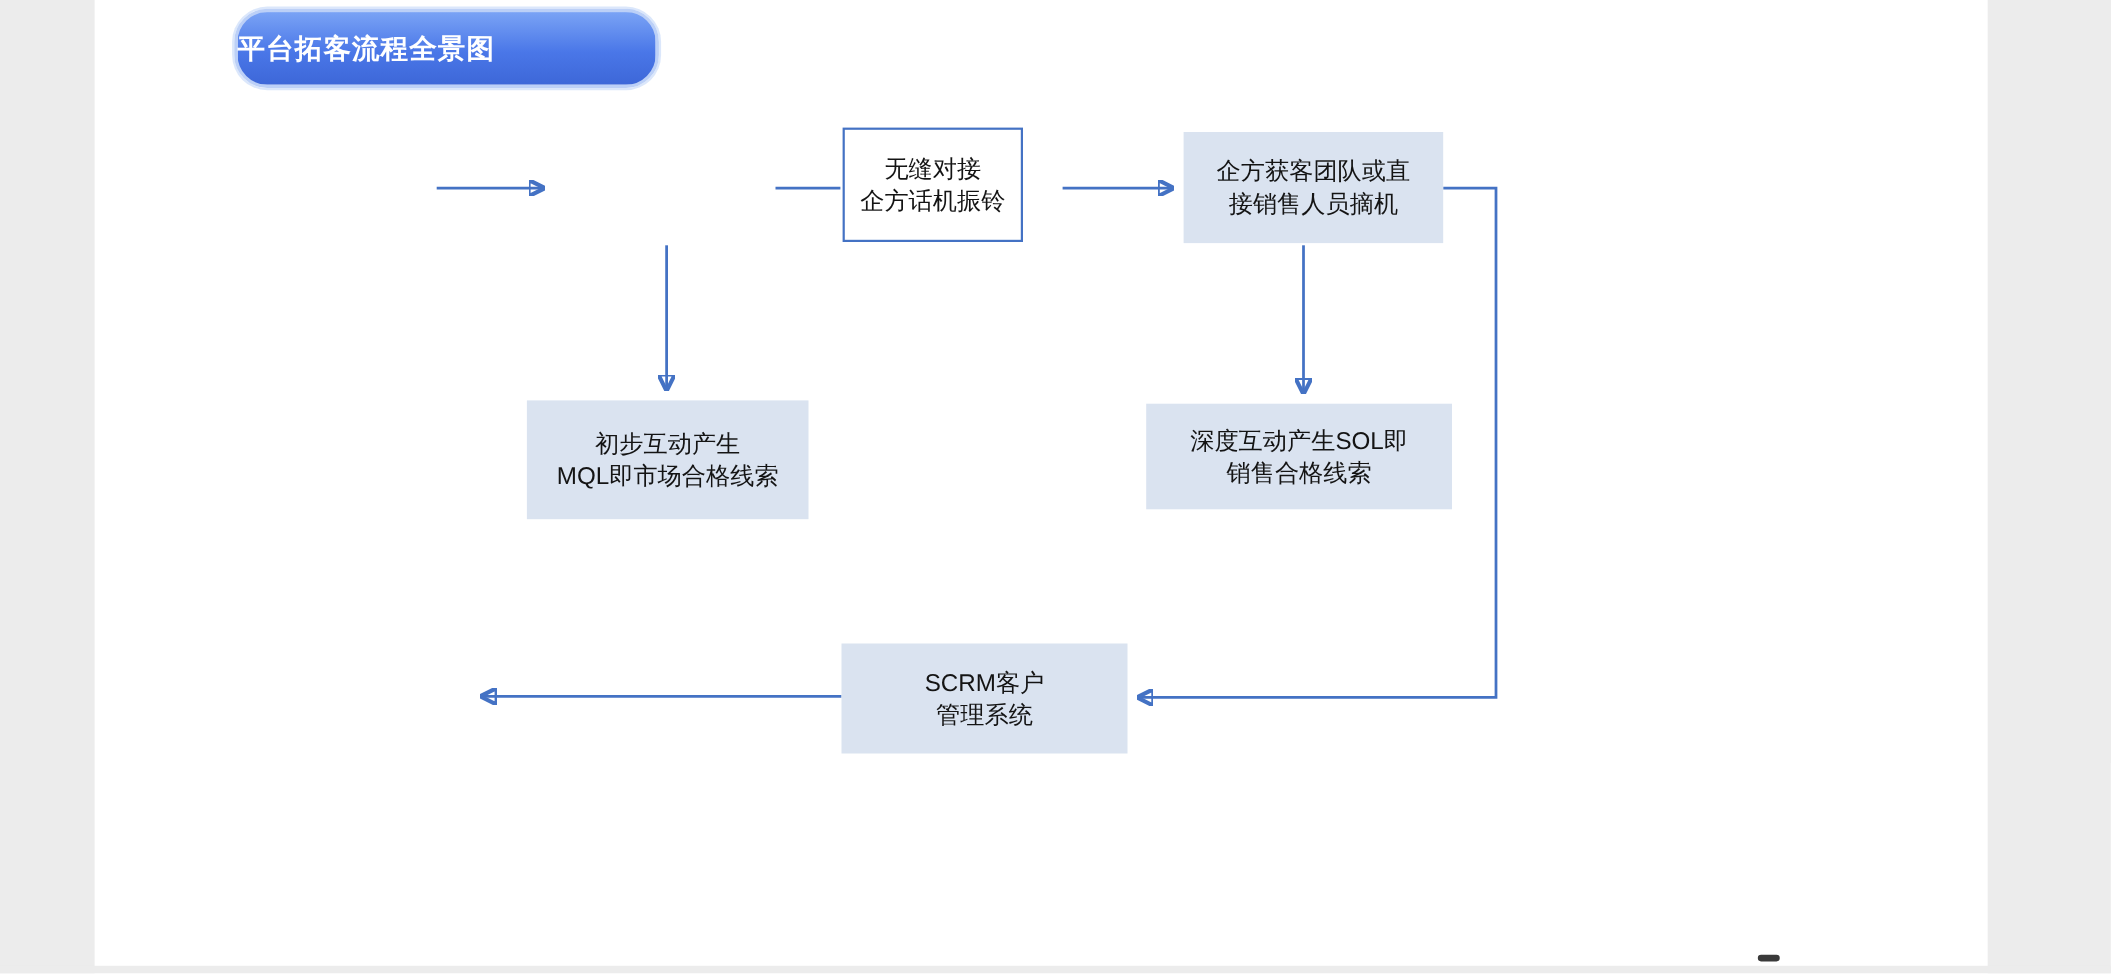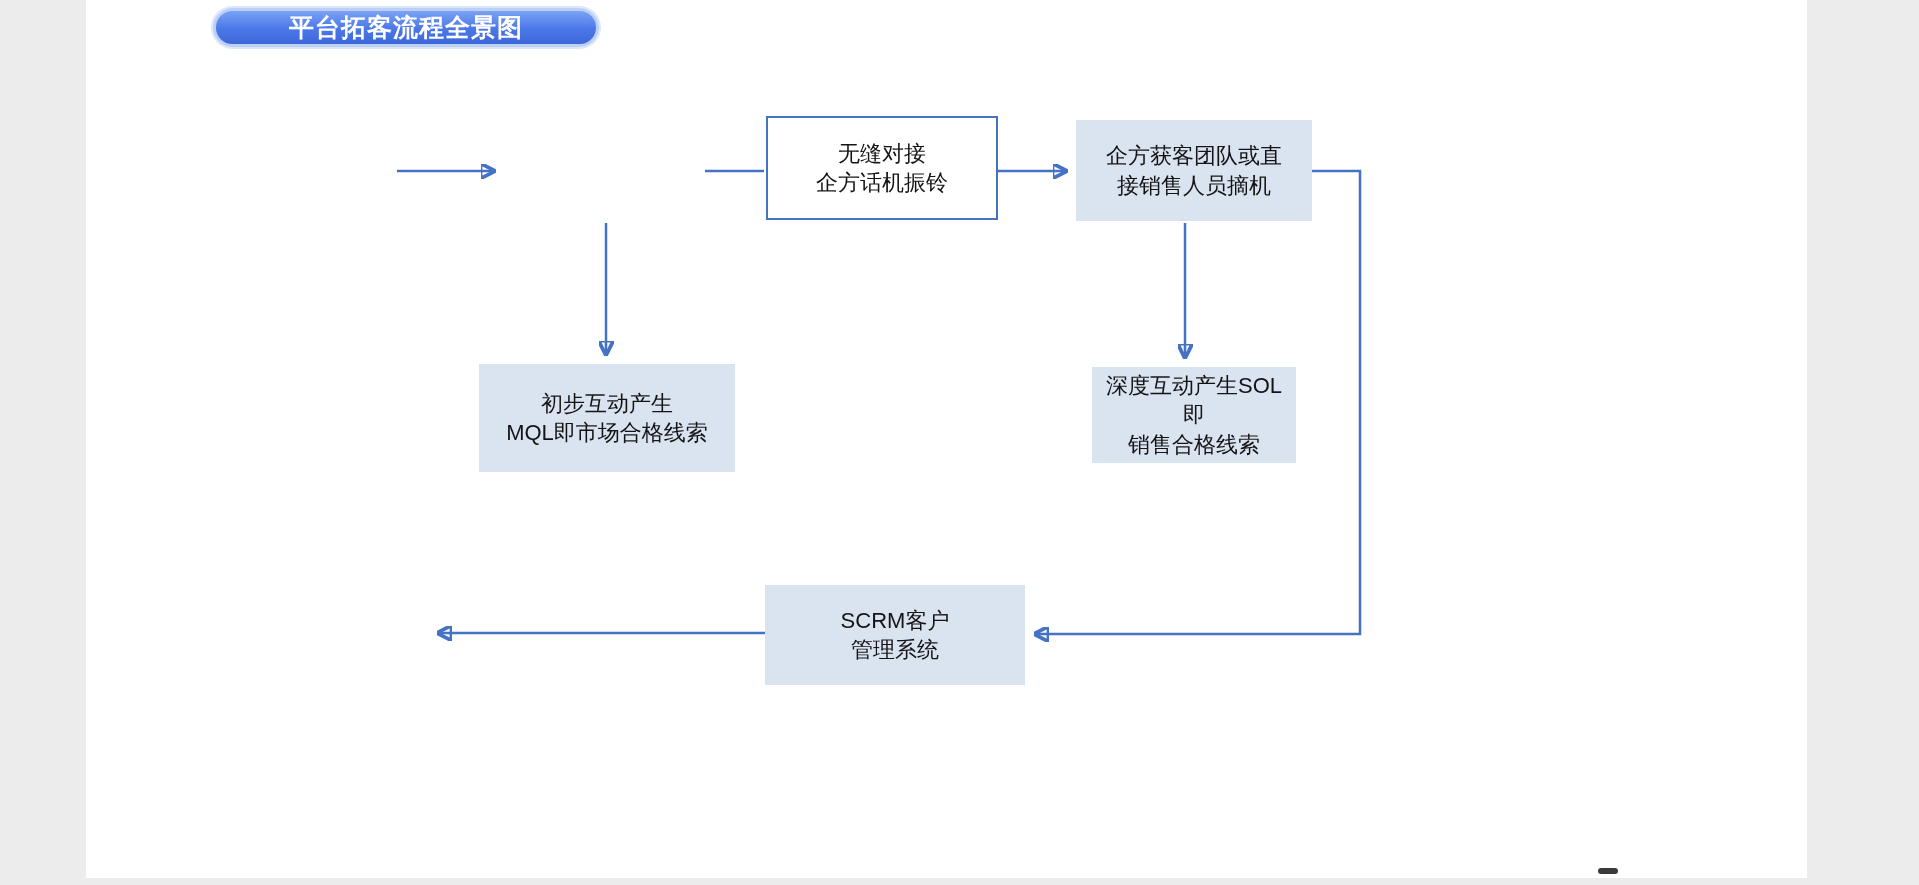--- a/index.html
+++ b/index.html
@@ -15,26 +15,26 @@
     overflow:hidden;
   }
   .strip { position:absolute; background:#ececec; }
   .strip.left   { left:0; top:0; width:86px; height:885px; }
   .strip.right  { right:0; top:0; width:112px; height:885px; }
   .strip.bottom { left:0; bottom:0; width:100%; height:7px; }
 
   .title-pill {
     position:absolute;
     left:213px; top:8px;
-    width:386px; height:39px;
+    width:386px; height:72px;
     border-radius:30px;
     background:linear-gradient(180deg,#7aa3f5 0%,#4a77e8 55%,#3d67d8 100%);
     border:3px solid #bcd0f7;
     box-shadow:0 0 0 2px rgba(210,225,250,0.8);
-    display:flex; align-items:center; justify-content:center;
+    display:flex; align-items:center; 
     color:#ffffff;
     font-size:25px;
     font-weight:bold;
     letter-spacing:1px;
     box-sizing:border-box;
   }
 
   .node {
     position:absolute;
     background:#dae3f0;
@@ -50,24 +50,24 @@
     box-sizing:border-box;
     padding:4px 8px;
   }
   .node.outline {
     background:#ffffff;
     border:2px solid #4472c4;
   }
 
   #node-dmp      { left:205px;  top:119px; width:190px; height:103px; }
   #node-ai       { left:505px;  top:120px; width:200px; height:101px; }
-  #node-seamless { left:766px;  top:116px; width:232px; height:104px; }
+  #node-seamless { left:766px;  top:116px; width:164px; height:104px; }
   #node-team     { left:1076px; top:120px; width:236px; height:101px; }
   #node-mql      { left:479px;  top:364px; width:256px; height:108px; }
-  #node-sql      { left:1092px; top:367px; width:204px; height:96px;  }
+  #node-sql      { left:1042px; top:367px; width:278px; height:96px;  }
   #node-scrm     { left:765px;  top:585px; width:260px; height:100px; }
   #node-sales    { left:230px;  top:583px; width:198px; height:96px;  }
 
   svg.arrows {
     position:absolute;
     left:0; top:0;
     width:1919px; height:885px;
     pointer-events:none;
   }
   svg.arrows path {

